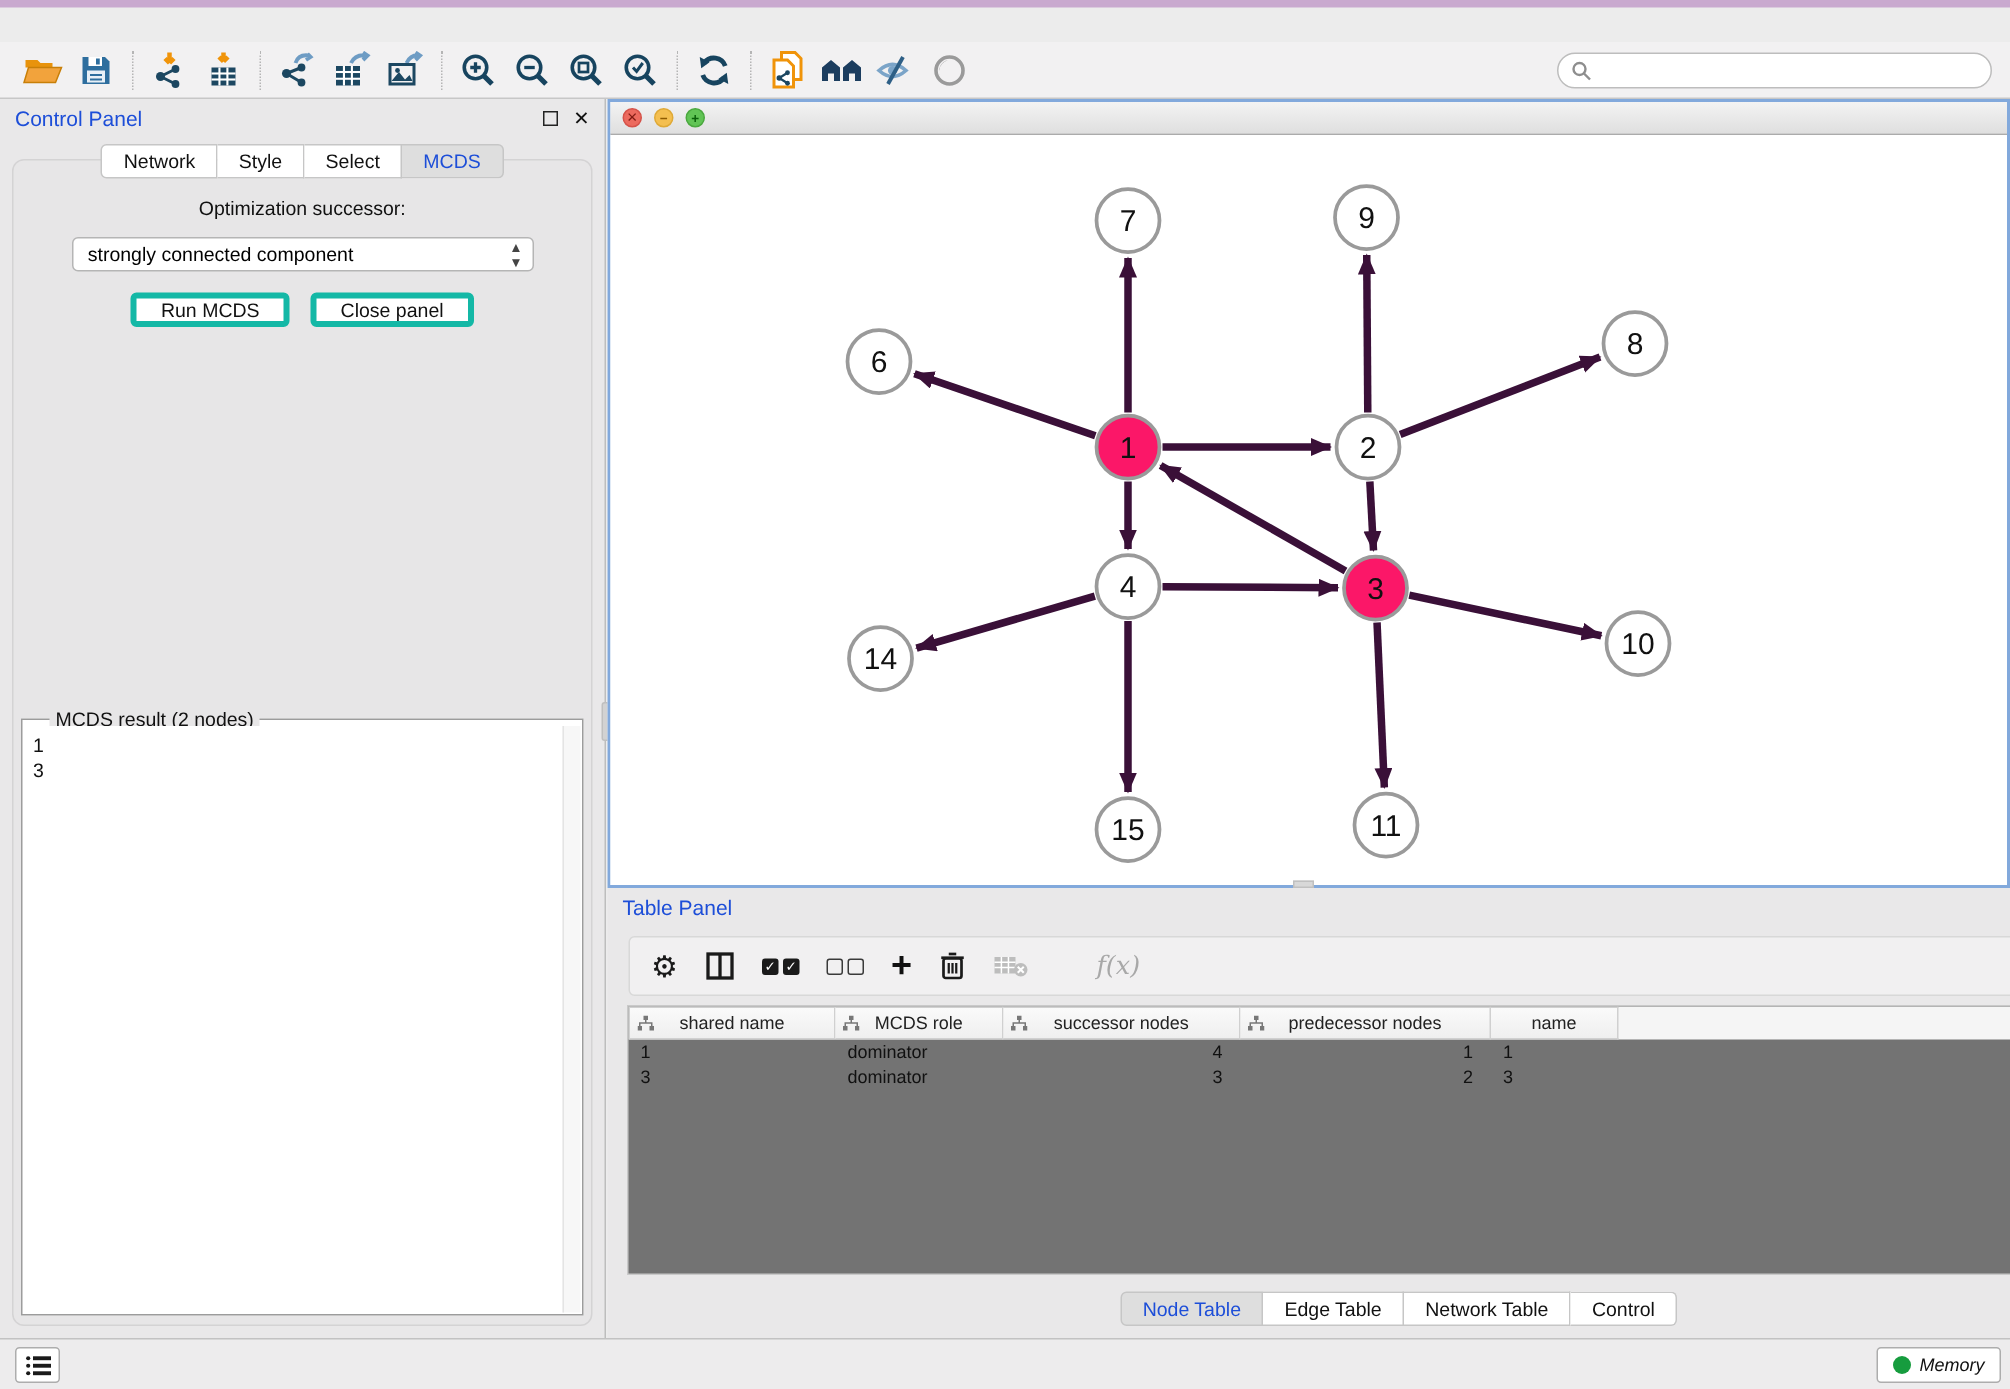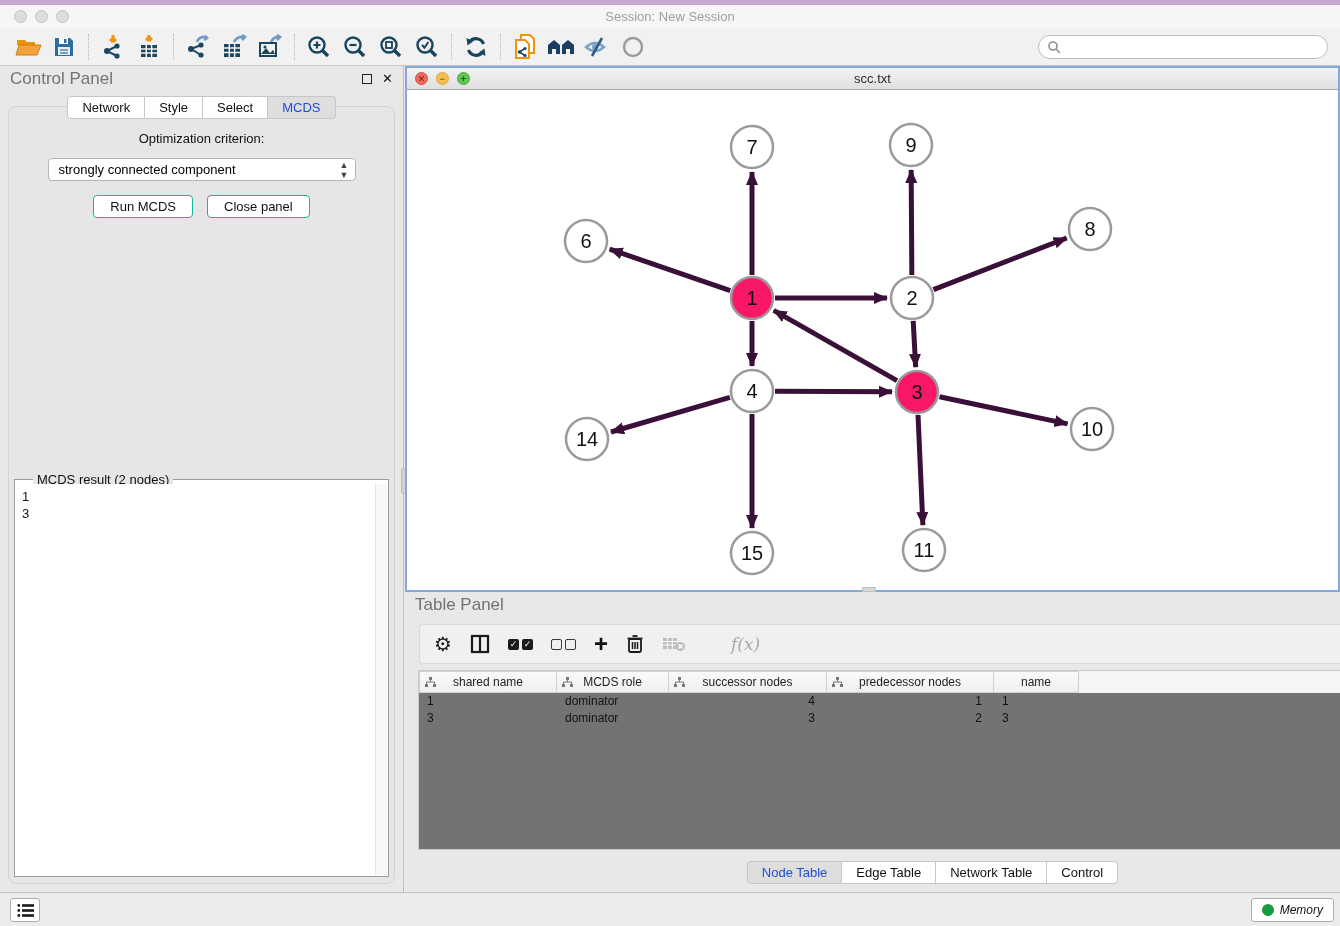--- a/index.html
+++ b/index.html
@@ -15,34 +15,34 @@
 
   .toolbar { position:absolute; left:0; top:28px; width:100%; height:38px; background:#F2F1F2; border-bottom:1px solid #C7C7C7; display:flex; align-items:center; padding-left:10px; }
   .tb-btn { display:flex; align-items:center; justify-content:center; width:36px; height:30px; cursor:pointer; }
   .tb-sep { width:1px; height:26px; border-left:1px dotted #B5B5B5; margin:0 6px; }
   .search-wrap { position:absolute; right:12px; top:7px; width:290px; height:24px; background:#fff; border:1px solid #BDBDBD; border-radius:12px; display:flex; align-items:center; padding-left:8px; }
   .search-input { border:none; outline:none; flex:1; font-size:12px; background:transparent; margin-left:4px; }
 
   
   .control-panel { position:absolute; left:0; top:66px; width:404px; height:826px; background:#E9E8E9; border-right:1px solid #BDBDBD; }
   .panel-header { height:26px; display:flex; align-items:center; padding:0 10px; }
-  .panel-title { font-size:17px; color:#737373; flex:1; }
+  .panel-title { font-size:14px; color:#1d4ed8; flex:1; }
   .win-float { width:10px; height:10px; border:1.5px solid #222; margin-right:10px; cursor:pointer; }
   .win-close { font-size:13px; font-weight:bold; color:#111; cursor:pointer; line-height:10px; }
   .cp-tabs { display:flex; justify-content:center; margin-top:4px; position:relative; z-index:2; }
   .seg-tab { background:#fff; border:1px solid #C6C6C6; border-left:none; padding:3px 14px; font-size:13px; color:#111; cursor:pointer; }
   .seg-tab:first-child { border-left:1px solid #C6C6C6; border-radius:4px 0 0 4px; }
   .seg-tab:last-child { border-radius:0 4px 4px 0; }
   .seg-tab.selected { background:#DEDEDE; color:#1d4ed8; }
   .cp-card { position:absolute; left:8px; right:8px; top:40px; bottom:8px; background:#E7E6E7; border:1px solid #D4D3D4; border-radius:8px; }
   .opt-label { text-align:center; margin-top:24px; font-size:13px; color:#111; }
   .criterion-select { position:relative; margin:12px auto 0 auto; width:308px; height:23px; background:#fff; border:1px solid #B5B5B5; border-radius:4px; display:flex; align-items:center; padding-left:10px; font-size:13px; cursor:pointer; }
   .select-arrows { position:absolute; right:6px; top:1px; font-size:9px; color:#444; line-height:10px; text-align:center; }
   .btn-row { display:flex; justify-content:center; gap:14px; margin-top:14px; }
-  .push-btn { background:#fff; border:1px solid #14b8a6; border-radius:4px; height:23px; padding:0 16px; font-size:13px; color:#111; cursor:pointer; font-family:inherit; }
+  .push-btn { background:#fff; border:4px solid #14b8a6; border-radius:4px; height:23px; padding:0 16px; font-size:13px; color:#111; cursor:pointer; font-family:inherit; }
   .result-group { position:absolute; left:5px; right:5px; top:372px; bottom:6px; border:1px solid #9C9C9C; background:#fff; }
   .result-legend { position:absolute; top:-8px; left:18px; background:#E7E6E7; padding:0 4px; font-size:13px; color:#111; }
   .result-area { position:absolute; left:1px; right:13px; top:4px; bottom:1px; background:#fff; font-size:13px; color:#111; padding:4px 0 0 6px; line-height:17px; }
   .result-scrollbar { position:absolute; right:1px; top:4px; bottom:1px; width:12px; background:#F7F7F7; border-left:1px solid #E4E4E4; }
   .cp-splitter { position:absolute; right:-4px; top:402px; width:6px; height:26px; background:#D2D2D2; border:1px solid #BFBFBF; border-radius:2px; cursor:col-resize; }
 
   
   .network-frame { position:absolute; left:405px; top:66px; width:935px; height:526px; border:2px solid #82A9DC; background:#fff; }
   .net-titlebar { height:22px; background:linear-gradient(#F3F3F3,#DFDFDF); border-bottom:1px solid #ABABAB; position:relative; display:flex; align-items:center; }
   .tl { width:13px; height:13px; border-radius:50%; margin-left:8px; font-size:9px; font-weight:bold; display:flex; align-items:center; justify-content:center; cursor:pointer; }
@@ -78,26 +78,20 @@
   .list-btn { position:absolute; left:10px; top:5px; width:30px; height:24px; background:#fff; border:1px solid #ADADAD; border-radius:3px; display:flex; align-items:center; justify-content:center; cursor:pointer; }
   .memory-btn { position:absolute; right:6px; top:5px; height:24px; background:#fff; border:1px solid #ADADAD; border-radius:3px; display:flex; align-items:center; padding:0 10px; gap:6px; font-size:12px; color:#111; cursor:pointer;font-style:italic; }
   .mem-dot { width:12px; height:12px; border-radius:50%; background:#169C3E; }
 </style>
 </head>
 <body>
 
 <div id="app">
 
   <div class="accent-strip"></div>
-  <div class="titlebar">
-    <div class="traffic-gray"></div>
-    <div class="traffic-gray"></div>
-    <div class="traffic-gray"></div>
-    <div class="app-title">Session: New Session</div>
-  </div>
 
   <div class="toolbar">
     <span class="tb-btn">
       <svg width="28" height="24" viewBox="0 0 28 24">
           <path d="M3,5 h8 l2,2 h8 v3 H3 z" fill="#E8930C"></path>
           <path d="M2,10 h22 l-4,10 H-1 z" transform="translate(3,0)" fill="#F2A33C" stroke="#C87F08" stroke-width="1"></path>
         </svg>
     </span>
     <span class="tb-btn">
       <svg width="24" height="24" viewBox="0 0 24 24">
@@ -246,21 +240,21 @@
       <span class="win-float"></span>
       <span class="win-close">✕</span>
     </div>
     <div class="cp-tabs">
       <span class="seg-tab">Network</span>
       <span class="seg-tab">Style</span>
       <span class="seg-tab">Select</span>
       <span class="seg-tab selected">MCDS</span>
     </div>
     <div class="cp-card">
-      <div class="opt-label">Optimization criterion:</div>
+      <div class="opt-label">Optimization successor:</div>
       <div class="criterion-select">
         <span>strongly connected component</span>
         <span class="select-arrows">▲<br>▼</span>
       </div>
       <div class="btn-row">
         <button class="push-btn">Run MCDS</button>
         <button class="push-btn">Close panel</button>
       </div>
       <div class="result-group">
         <span class="result-legend">MCDS result (2 nodes)</span>
@@ -272,21 +266,20 @@
       </div>
     </div>
     <div class="cp-splitter"></div>
   </div>
 
   <div class="network-frame">
     <div class="net-titlebar">
       <span class="tl tl-red">✕</span>
       <span class="tl tl-yellow">−</span>
       <span class="tl tl-green">+</span>
-      <span class="net-title">scc.txt</span>
     </div>
     <div class="net-canvas">
       <svg id="graph-svg" width="931" height="500">
           <defs>
             <marker id="arrow" markerUnits="userSpaceOnUse" markerWidth="16" markerHeight="14" refX="13" refY="6" orient="auto">
               <path d="M0,0 L14,6 L0,12 z" fill="#3A1038"></path>
             </marker>
           </defs>
           <line x1="345" y1="185" x2="345" y2="82" stroke="#3A1038" stroke-width="5" marker-end="url(#arrow)"></line>
           <line x1="323.2466915728205" y1="200.5304904798239" x2="202.64490046432553" y2="159.11903208714793" stroke="#3A1038" stroke-width="5" marker-end="url(#arrow)"></line>

